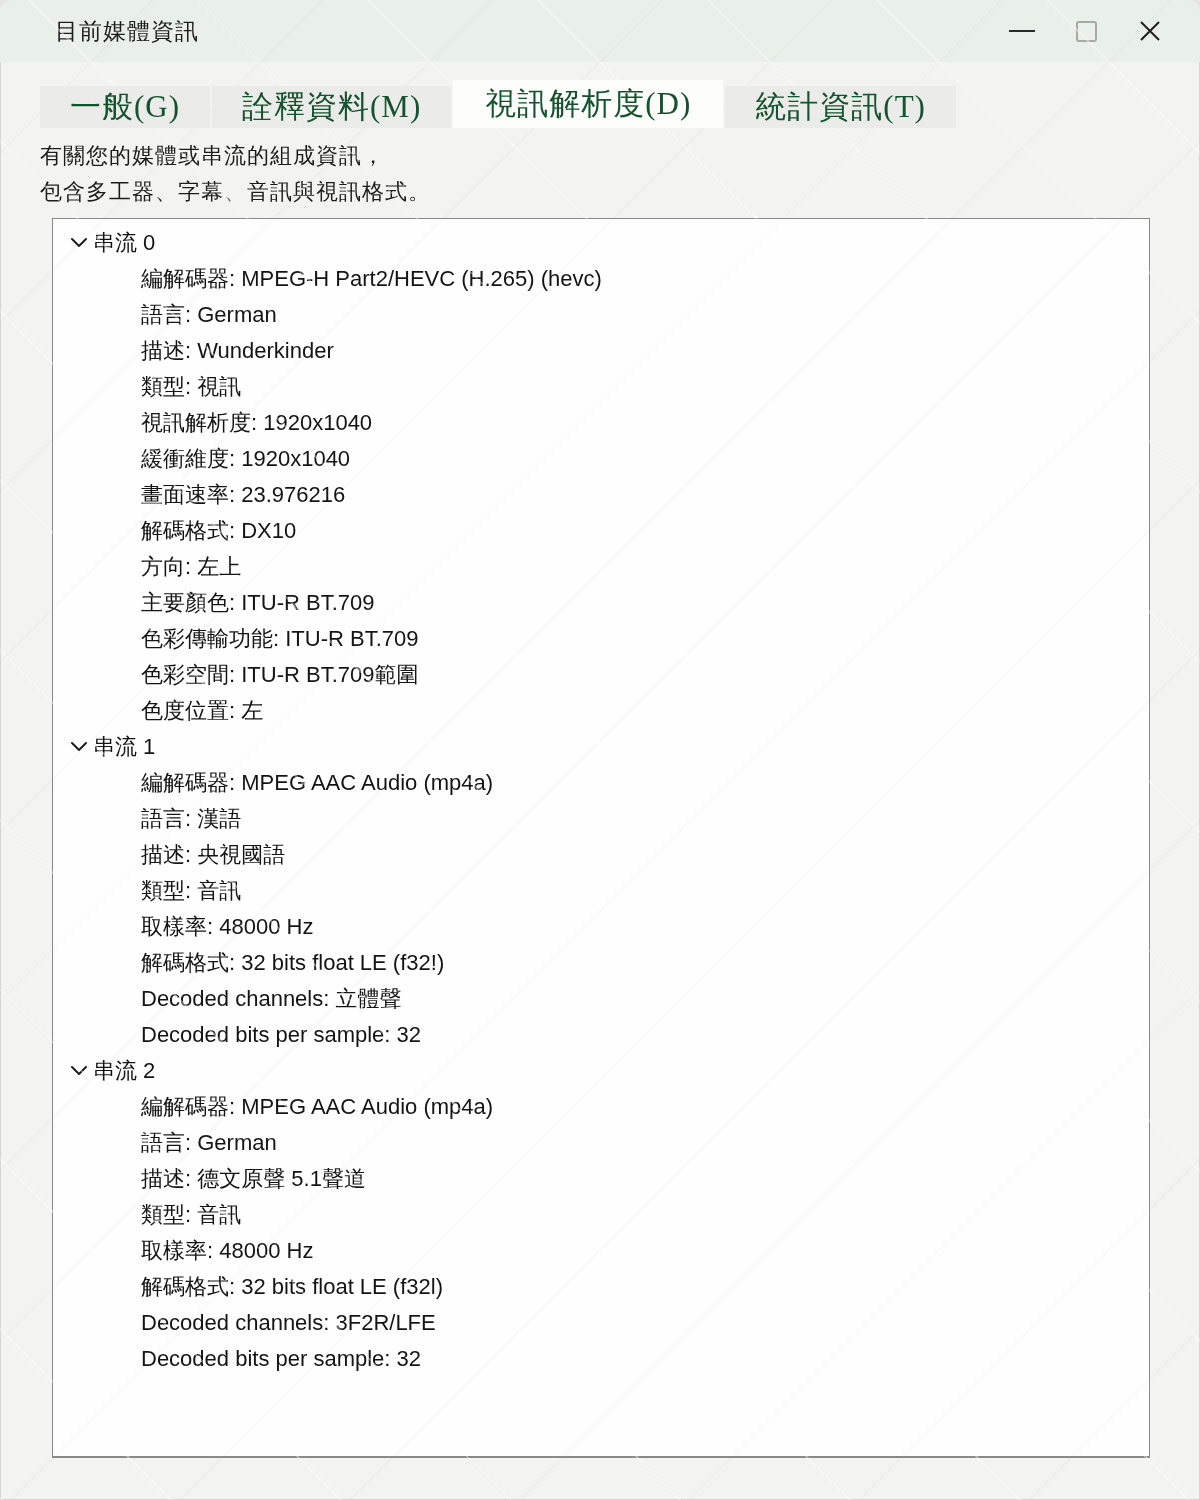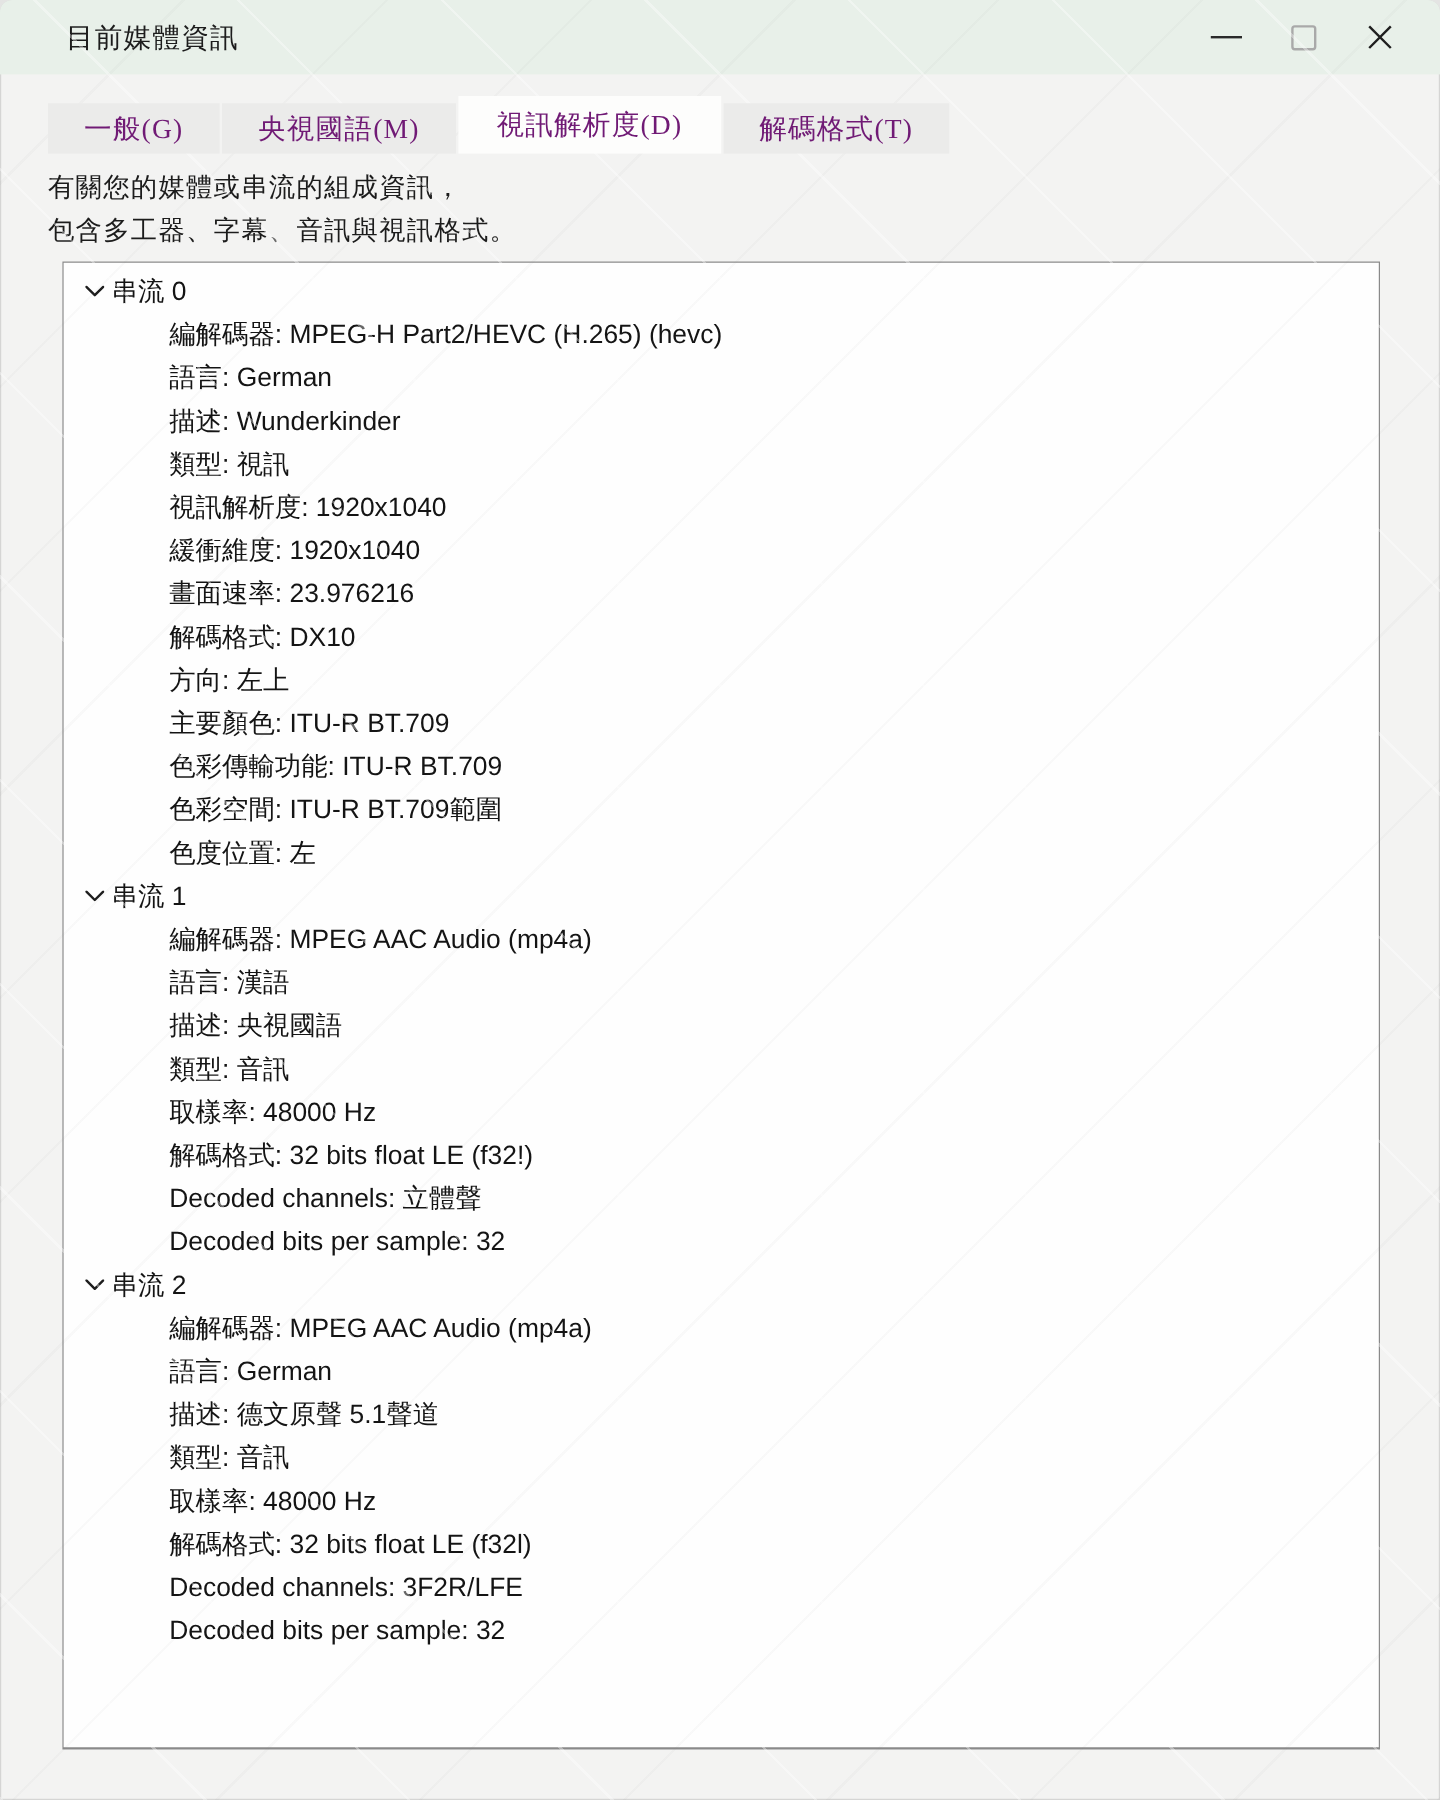--- a/index.html
+++ b/index.html
@@ -67,22 +67,22 @@
   .tabbar {
     display: flex;
     align-items: flex-end;
     margin: 18px 0 0 40px;
     height: 48px;
     position: relative;
     z-index: 2;
   }
   .tab {
     font-family: "Liberation Serif", "DejaVu Serif", serif;
-    font-size: 23px;
-    color: #701a75;
+    font-size: 31px;
+    color: #14532d;
     background: #ebebea;
     height: 42px;
     display: flex;
     align-items: center;
     padding: 0 30px;
     margin-right: 2px;
     border: none;
     cursor: pointer;
     letter-spacing: 1px;
   }
@@ -156,23 +156,23 @@
       <button class="win-btn">
         <svg width="24" height="24" viewBox="0 0 24 24">
           <path d="M3 3 L21 21 M21 3 L3 21" stroke="#1f1f1f" stroke-width="2" fill="none"></path>
         </svg>
       </button>
     </div>
   </div>
 
   <div class="tabbar">
     <button class="tab">一般(G)</button>
-    <button class="tab">央視國語(M)</button>
+    <button class="tab">詮釋資料(M)</button>
     <button class="tab active">視訊解析度(D)</button>
-    <button class="tab">解碼格式(T)</button>
+    <button class="tab">統計資訊(T)</button>
   </div>
 
   <div class="desc">
     <div>有關您的媒體或串流的組成資訊，</div>
     <div>包含多工器、字幕、音訊與視訊格式。</div>
   </div>
 
   <div class="tree-panel" id="tree-panel">
       <div class="stream-header">
         <span class="chev">

